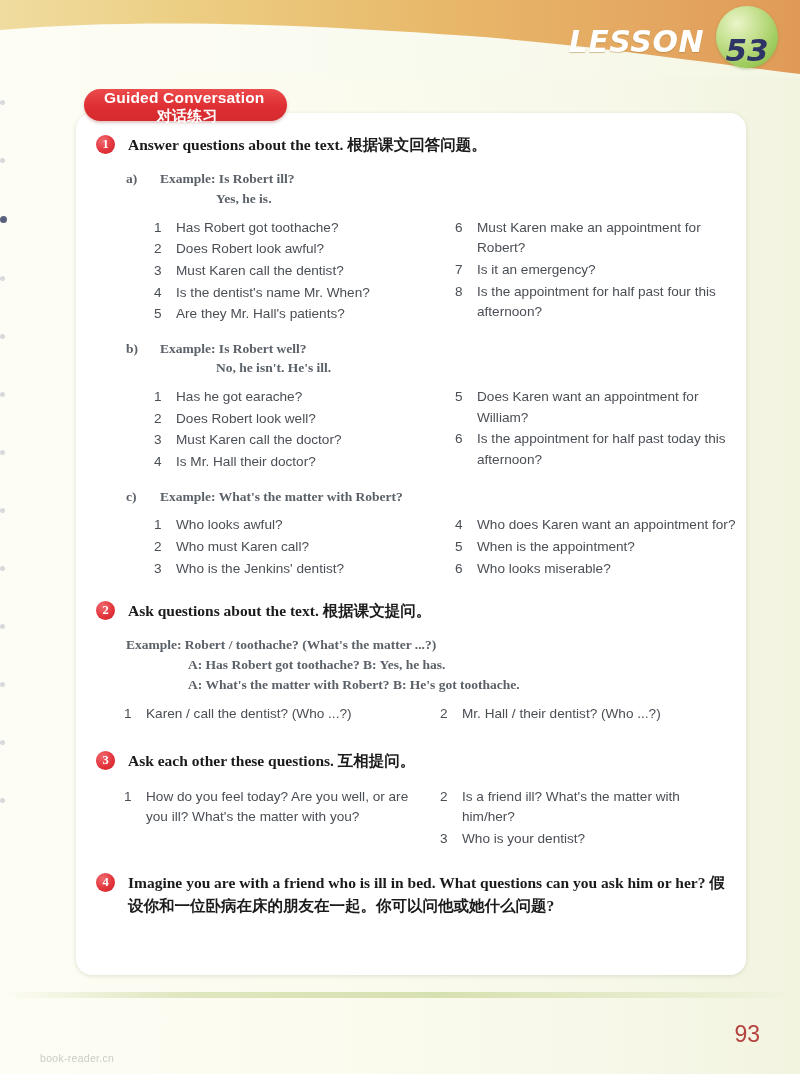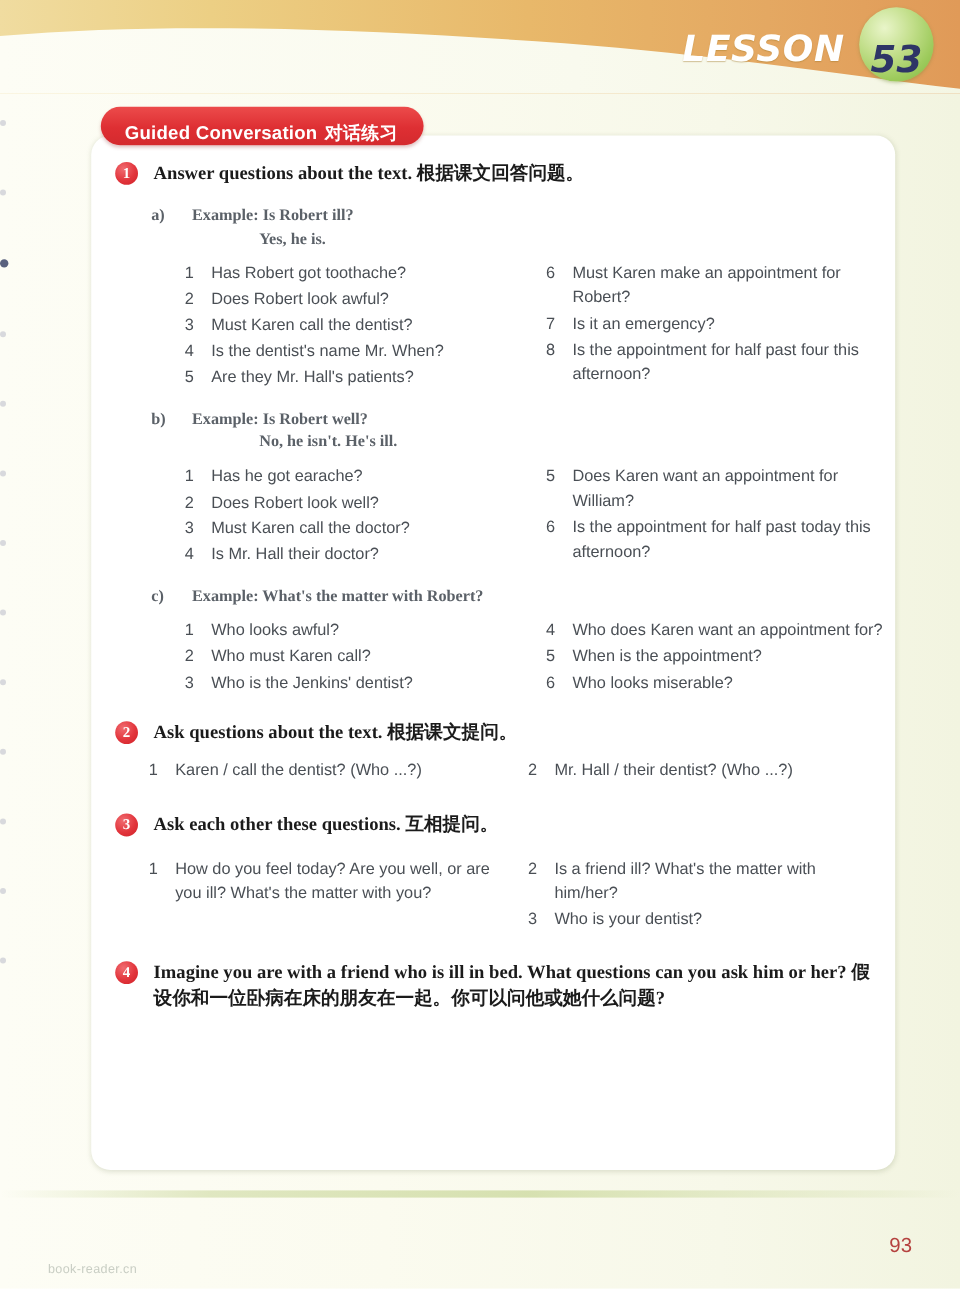--- a/index.html
+++ b/index.html
@@ -104,26 +104,27 @@
   .section-pill {
     position: absolute;
     left: 84px;
     top: 89px;
     height: 32px;
     padding: 0 22px 0 20px;
     border-radius: 16px;
     background: linear-gradient(to bottom, #ec4b4b 0%, #de2f33 55%, #d42a2e 100%);
     box-shadow: 0 2px 3px rgba(150,60,60,.3);
     display: flex;
-    align-items: flex-end;
+    align-items: center;
     color: #ffffff;
     font-weight: bold;
     font-size: 15.5px;
     letter-spacing: .2px;
     white-space: nowrap;
+    flex-direction: column;
   }
   .section-pill .cn { margin-left: 6px; font-size: 15px; }
 
   
   .content {
     position: absolute;
     left: 96px;
     top: 134px;
     width: 640px;
   }
@@ -229,21 +230,21 @@
     color: #5b6168;
     line-height: 1.5;
   }
 
   
   .page-number {
     position: absolute;
     right: 40px;
     bottom: 26px;
     font-family: "Liberation Sans", sans-serif;
-    font-size: 17px;
+    font-size: 23px;
     color: #b5423f;
   }
   .watermark {
     position: absolute;
     left: 40px;
     bottom: 10px;
     font-family: "Liberation Sans", sans-serif;
     font-size: 10.5px;
     color: #c9cec4;
     letter-spacing: .3px;
@@ -440,20 +441,25 @@
         </div>
       </div>
     </div>
 
     <div class="ex" style="margin-top:20px;">
       <div class="ex-head">
         <span class="bullet">2</span>
         <span>Ask questions about the text.</span>
         <span>根据课文提问。</span>
       </div>
+      <div class="ex2-example">
+        <span>Example: Robert / toothache? (What's the matter ...?)</span>
+        <span class="ln2">A: Has Robert got toothache? B: Yes, he has.</span>
+        <span class="ln2">A: What's the matter with Robert? B: He's got toothache.</span>
+      </div>
       <div class="qcols">
         <div class="qcol left">
           <div class="qitem">
               <span class="num">1</span>
               <span class="txt">Karen / call the dentist? (Who ...?)</span>
             </div>
         </div>
         <div class="qcol right">
           <div class="qitem">
               <span class="num">2</span>

